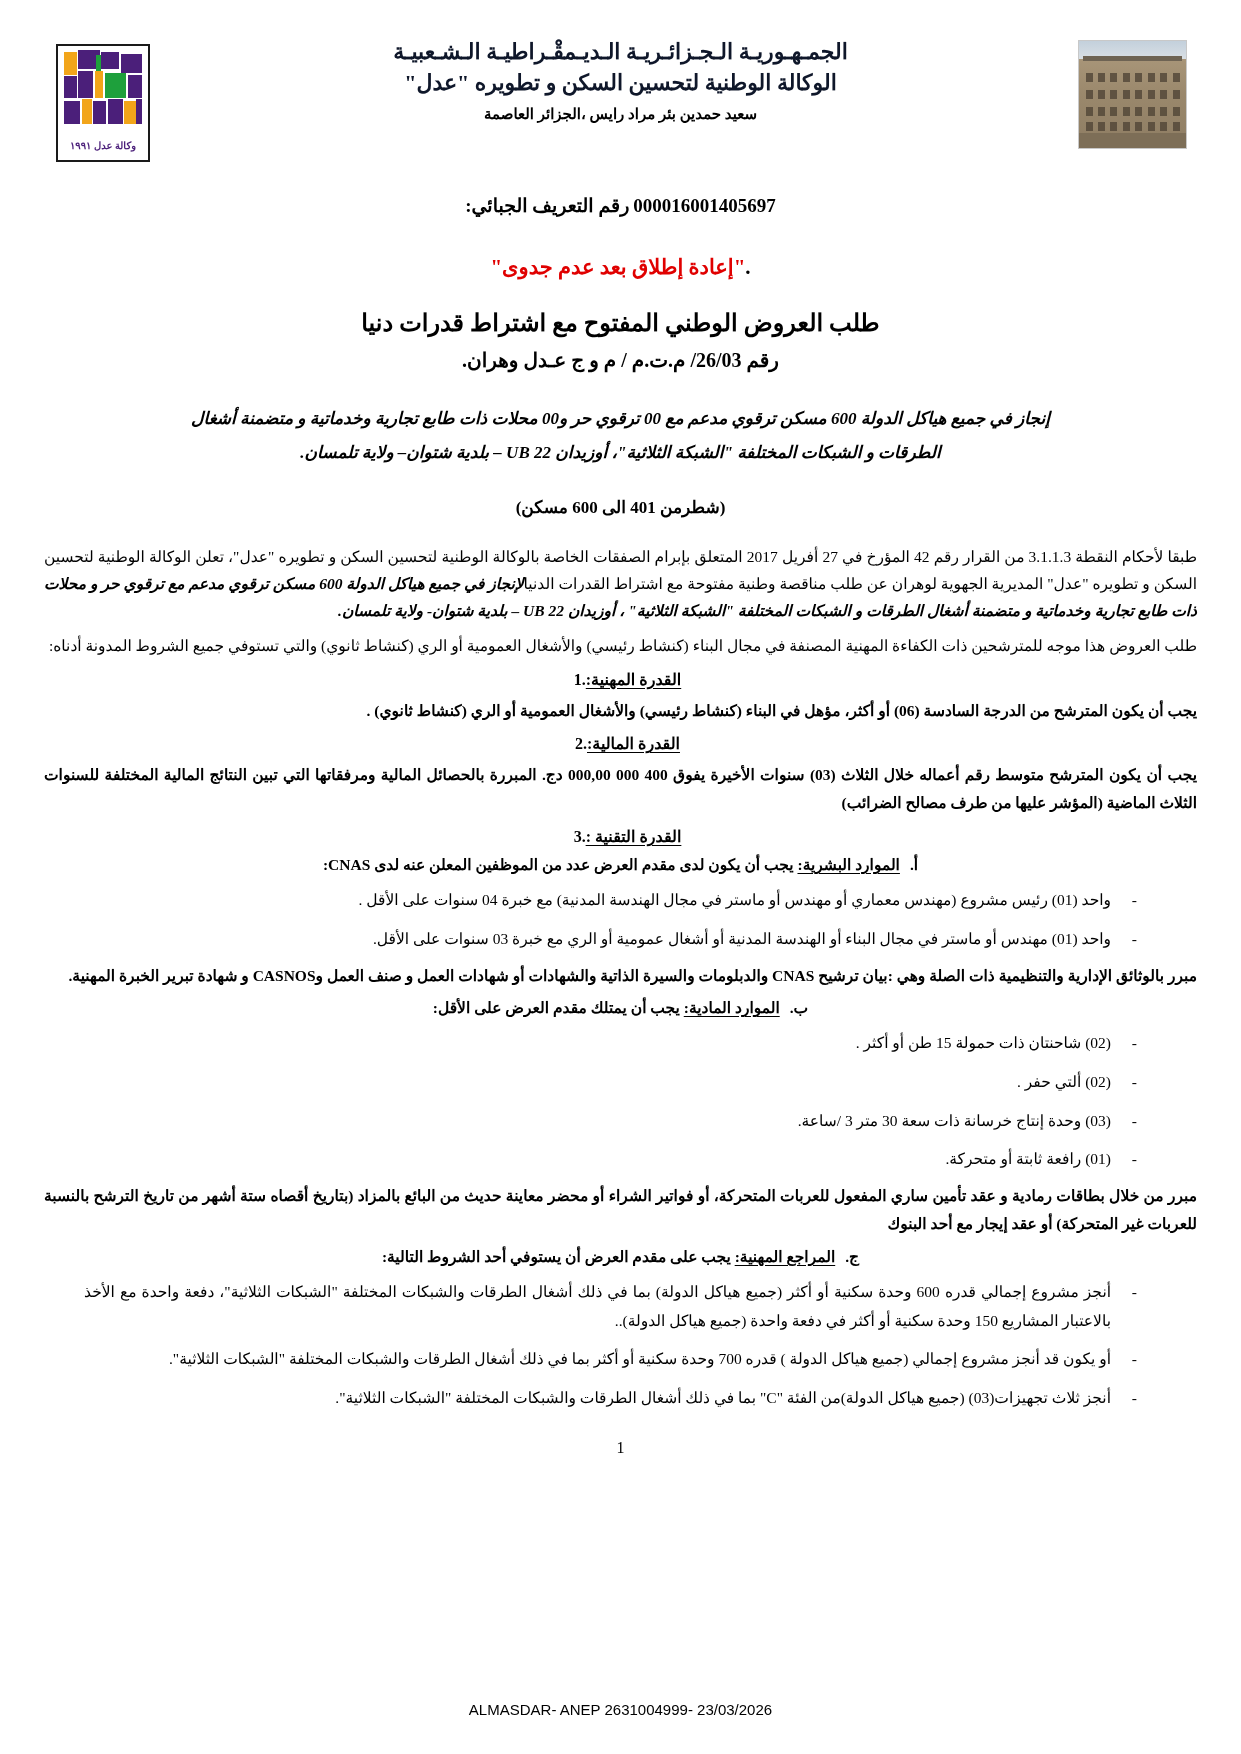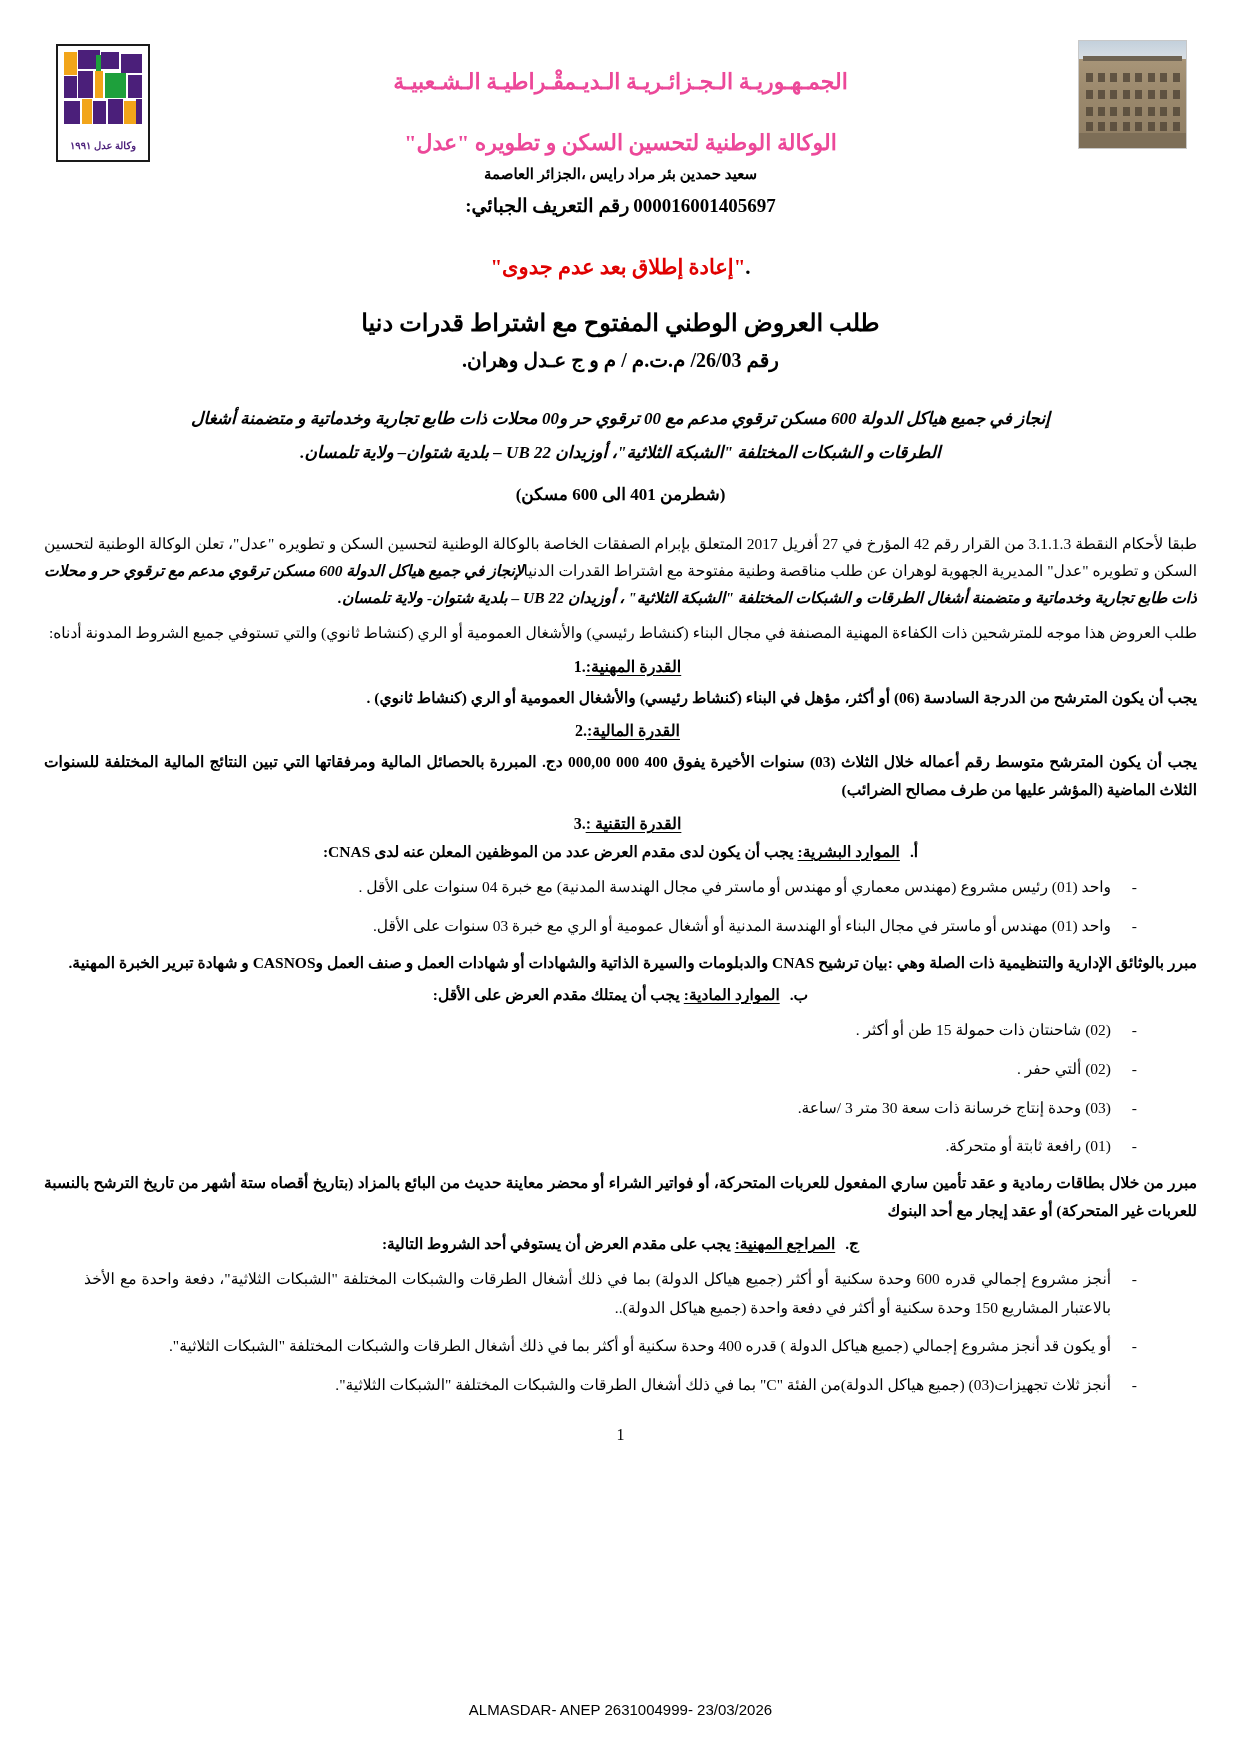--- a/index.html
+++ b/index.html
@@ -104,24 +104,23 @@
 
   .header-text {
     text-align: center;
     padding-top: 10px;
   }
   .h-line1,
   .h-line2,
   .h-line3 {
     font-family: "Liberation Serif", "DejaVu Serif", serif;
     font-weight: bold;
-    color: #ec4899;
+    color: #0f172a;
     line-height: 1.42;
     letter-spacing: 0.6px;
-    margin-top: 30px;
   }
   .h-line1 { font-size: 22px; }
   .h-line2 { font-size: 22px; }
   .h-line3 { font-size: 22px; }
   .h-addr {
     font-size: 15px;
     font-weight: bold;
     margin-top: 7px;
   }
 
@@ -171,21 +170,21 @@
     font-weight: bold;
     font-size: 17px;
     line-height: 2.0;
   }
   .project .l1 { display: block; }
   .project .l2 { display: block; }
   .project .l3 {
     display: block;
     font-style: normal;
     font-size: 17px;
-    margin-top: 8px;
+    margin-top: 21px;
   }
 
   
   .body-par {
     margin-top: 18px;
     font-size: 15.5px;
     line-height: 1.75;
     text-align: justify;
   }
   .body-par.tight { margin-top: 8px; }
@@ -440,21 +439,21 @@
         <li>(03) وحدة إنتاج خرسانة ذات سعة 30 متر  3 /ساعة.</li>
         <li>(01) رافعة ثابتة أو متحركة.</li>
       </ul>
       <div class="note-par">مبرر من خلال بطاقات رمادية و عقد تأمين ساري المفعول للعربات المتحركة، أو فواتير الشراء أو محضر معاينة حديث من البائع بالمزاد (بتاريخ أقصاه ستة أشهر من تاريخ الترشح بالنسبة للعربات غير المتحركة) أو عقد إيجار مع أحد البنوك</div>
 
       <div class="sub-head">
         <span class="letter">ج.</span><span class="u">المراجع المهنية:</span><span> يجب على مقدم العرض أن يستوفي أحد الشروط التالية:</span>
       </div>
       <ul class="dash">
         <li>أنجز مشروع إجمالي قدره 600 وحدة سكنية أو أكثر  (جميع هياكل الدولة) بما في ذلك أشغال الطرقات والشبكات المختلفة "الشبكات الثلاثية"، دفعة واحدة مع الأخذ بالاعتبار المشاريع 150 وحدة سكنية أو أكثر في دفعة  واحدة (جميع هياكل الدولة)..</li>
-        <li>أو  يكون قد أنجز مشروع إجمالي (جميع هياكل الدولة ) قدره 400 وحدة سكنية أو أكثر  بما في ذلك أشغال الطرقات والشبكات المختلفة "الشبكات الثلاثية".</li>
+        <li>أو  يكون قد أنجز مشروع إجمالي (جميع هياكل الدولة ) قدره 700 وحدة سكنية أو أكثر  بما في ذلك أشغال الطرقات والشبكات المختلفة "الشبكات الثلاثية".</li>
         <li>أنجز ثلاث تجهيزات(03) (جميع هياكل الدولة)من الفئة "C" بما في ذلك أشغال الطرقات والشبكات المختلفة "الشبكات الثلاثية".</li>
       </ul>
     </li>
   </ol>
 
   <div class="page-number">1</div>
 
   <div class="anep-footer">ALMASDAR- ANEP 2631004999- 23/03/2026</div>
 
 </div>

